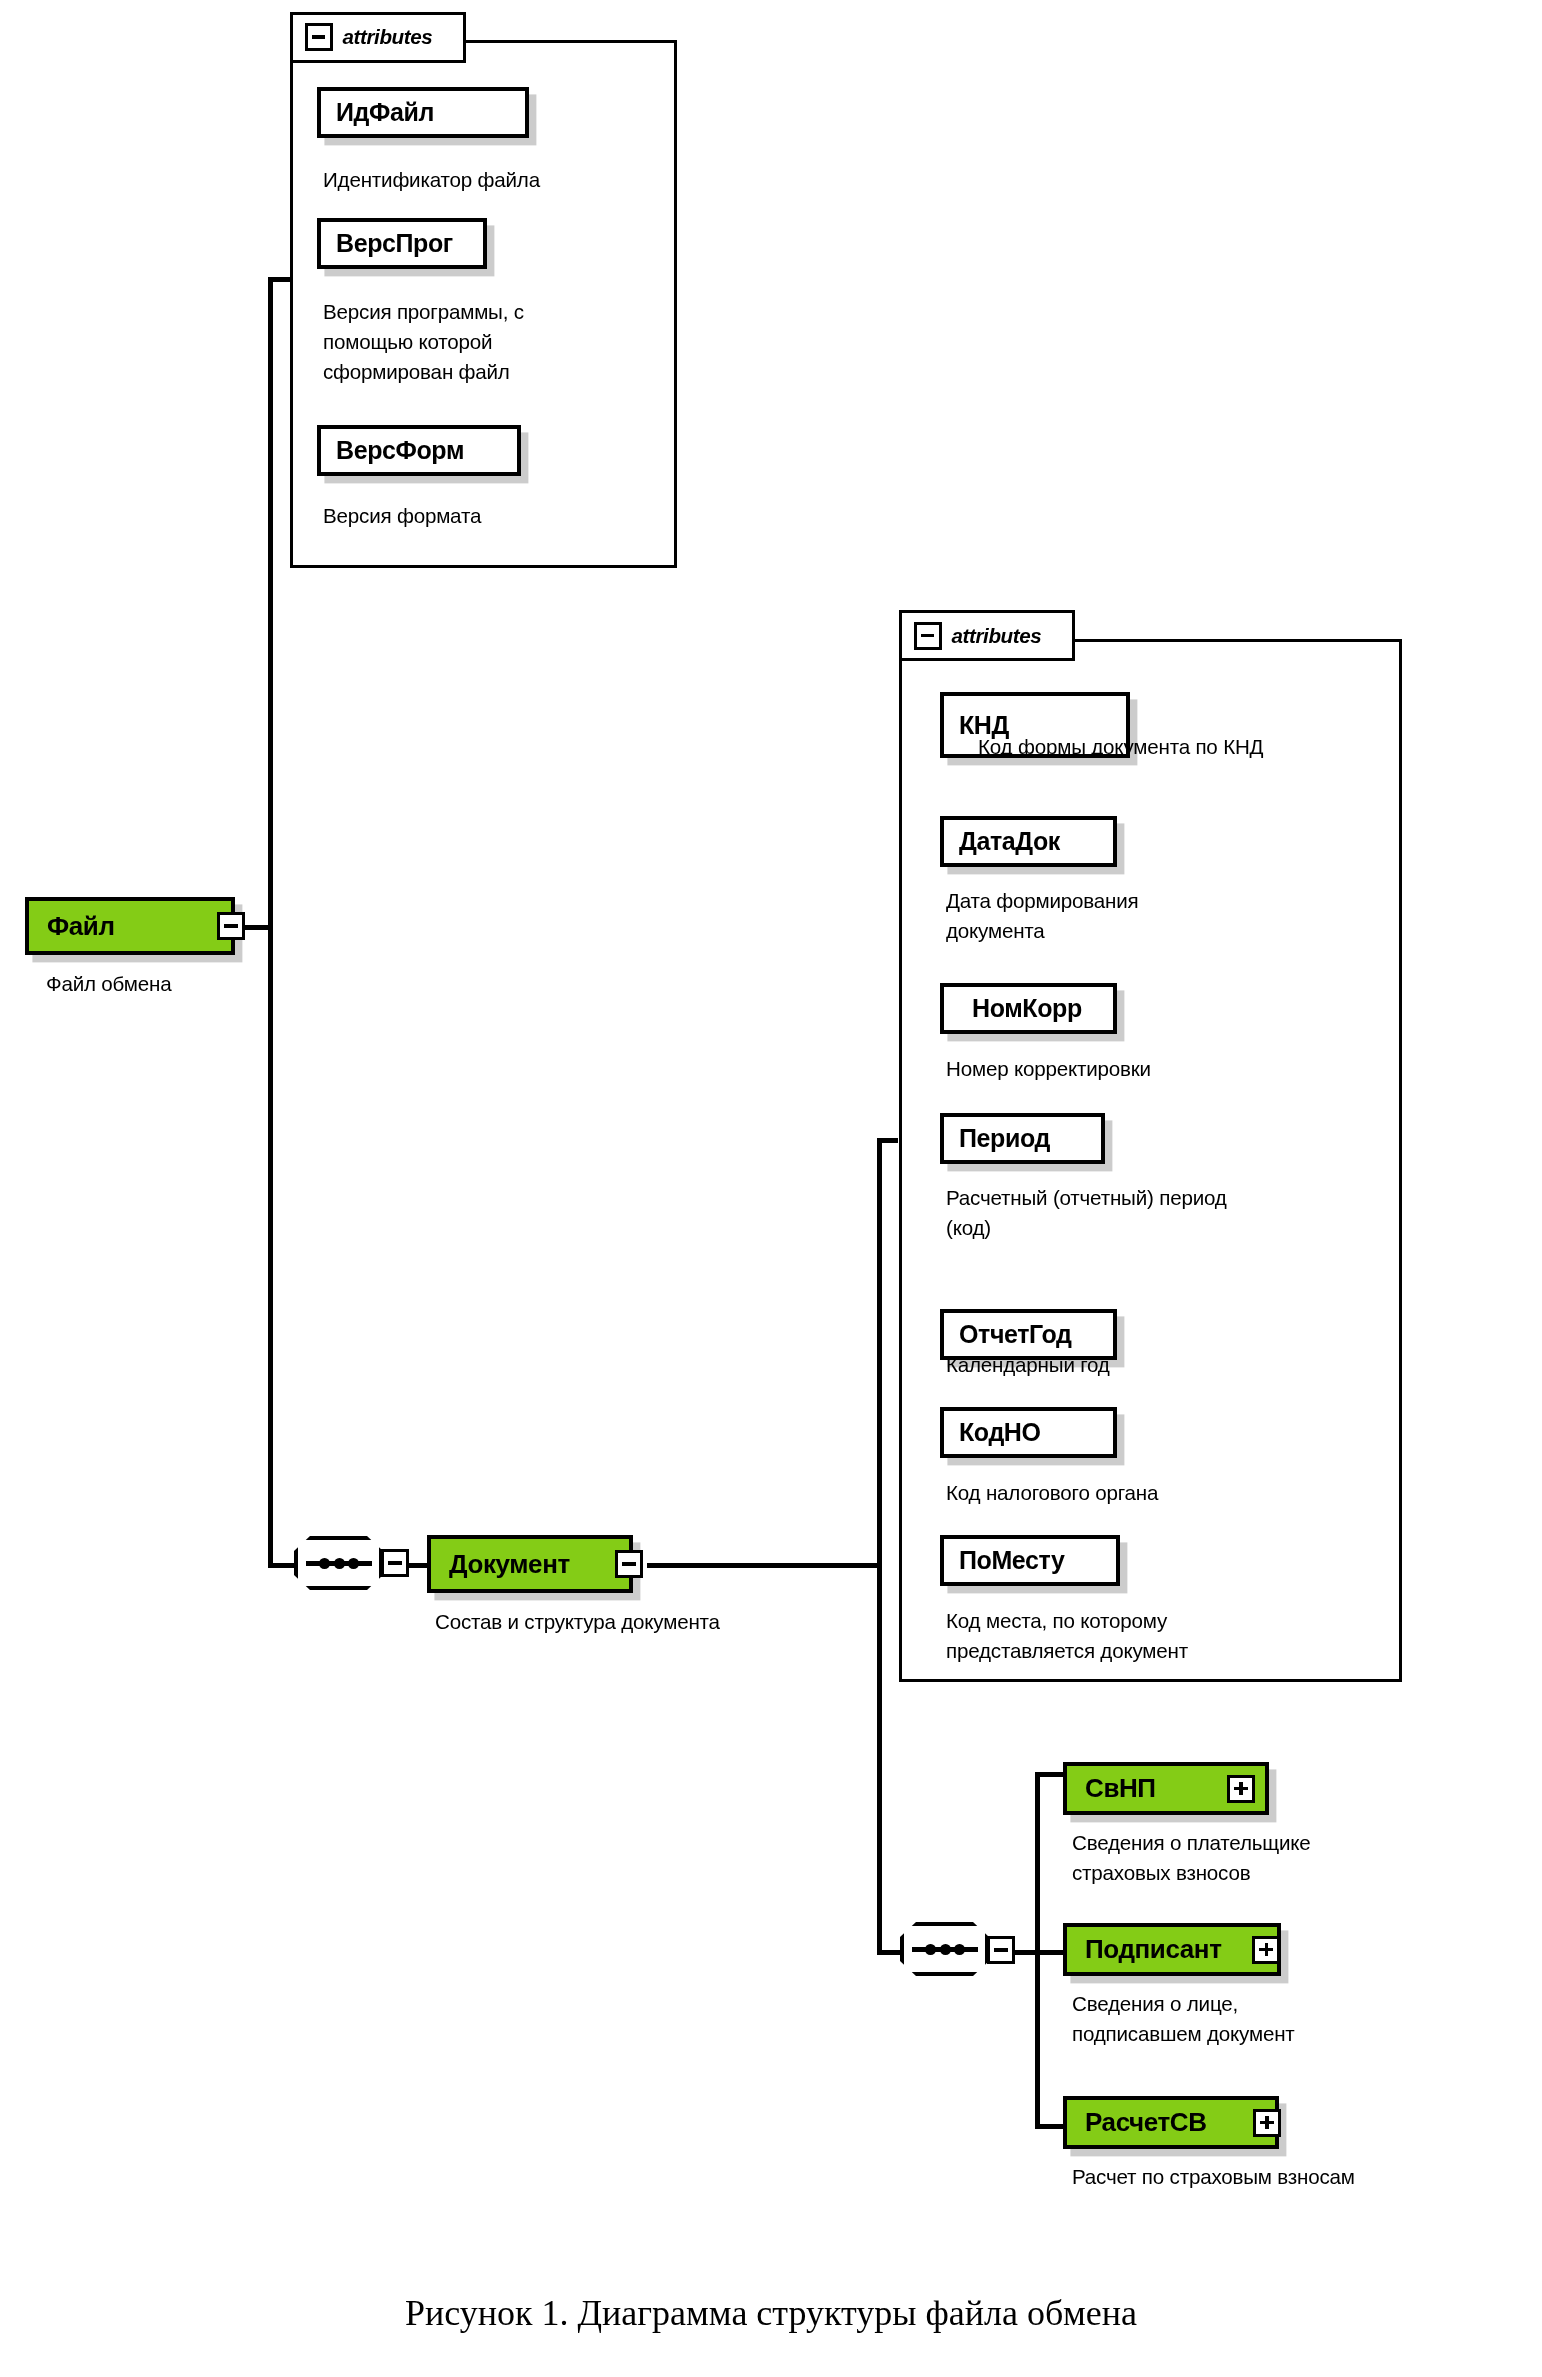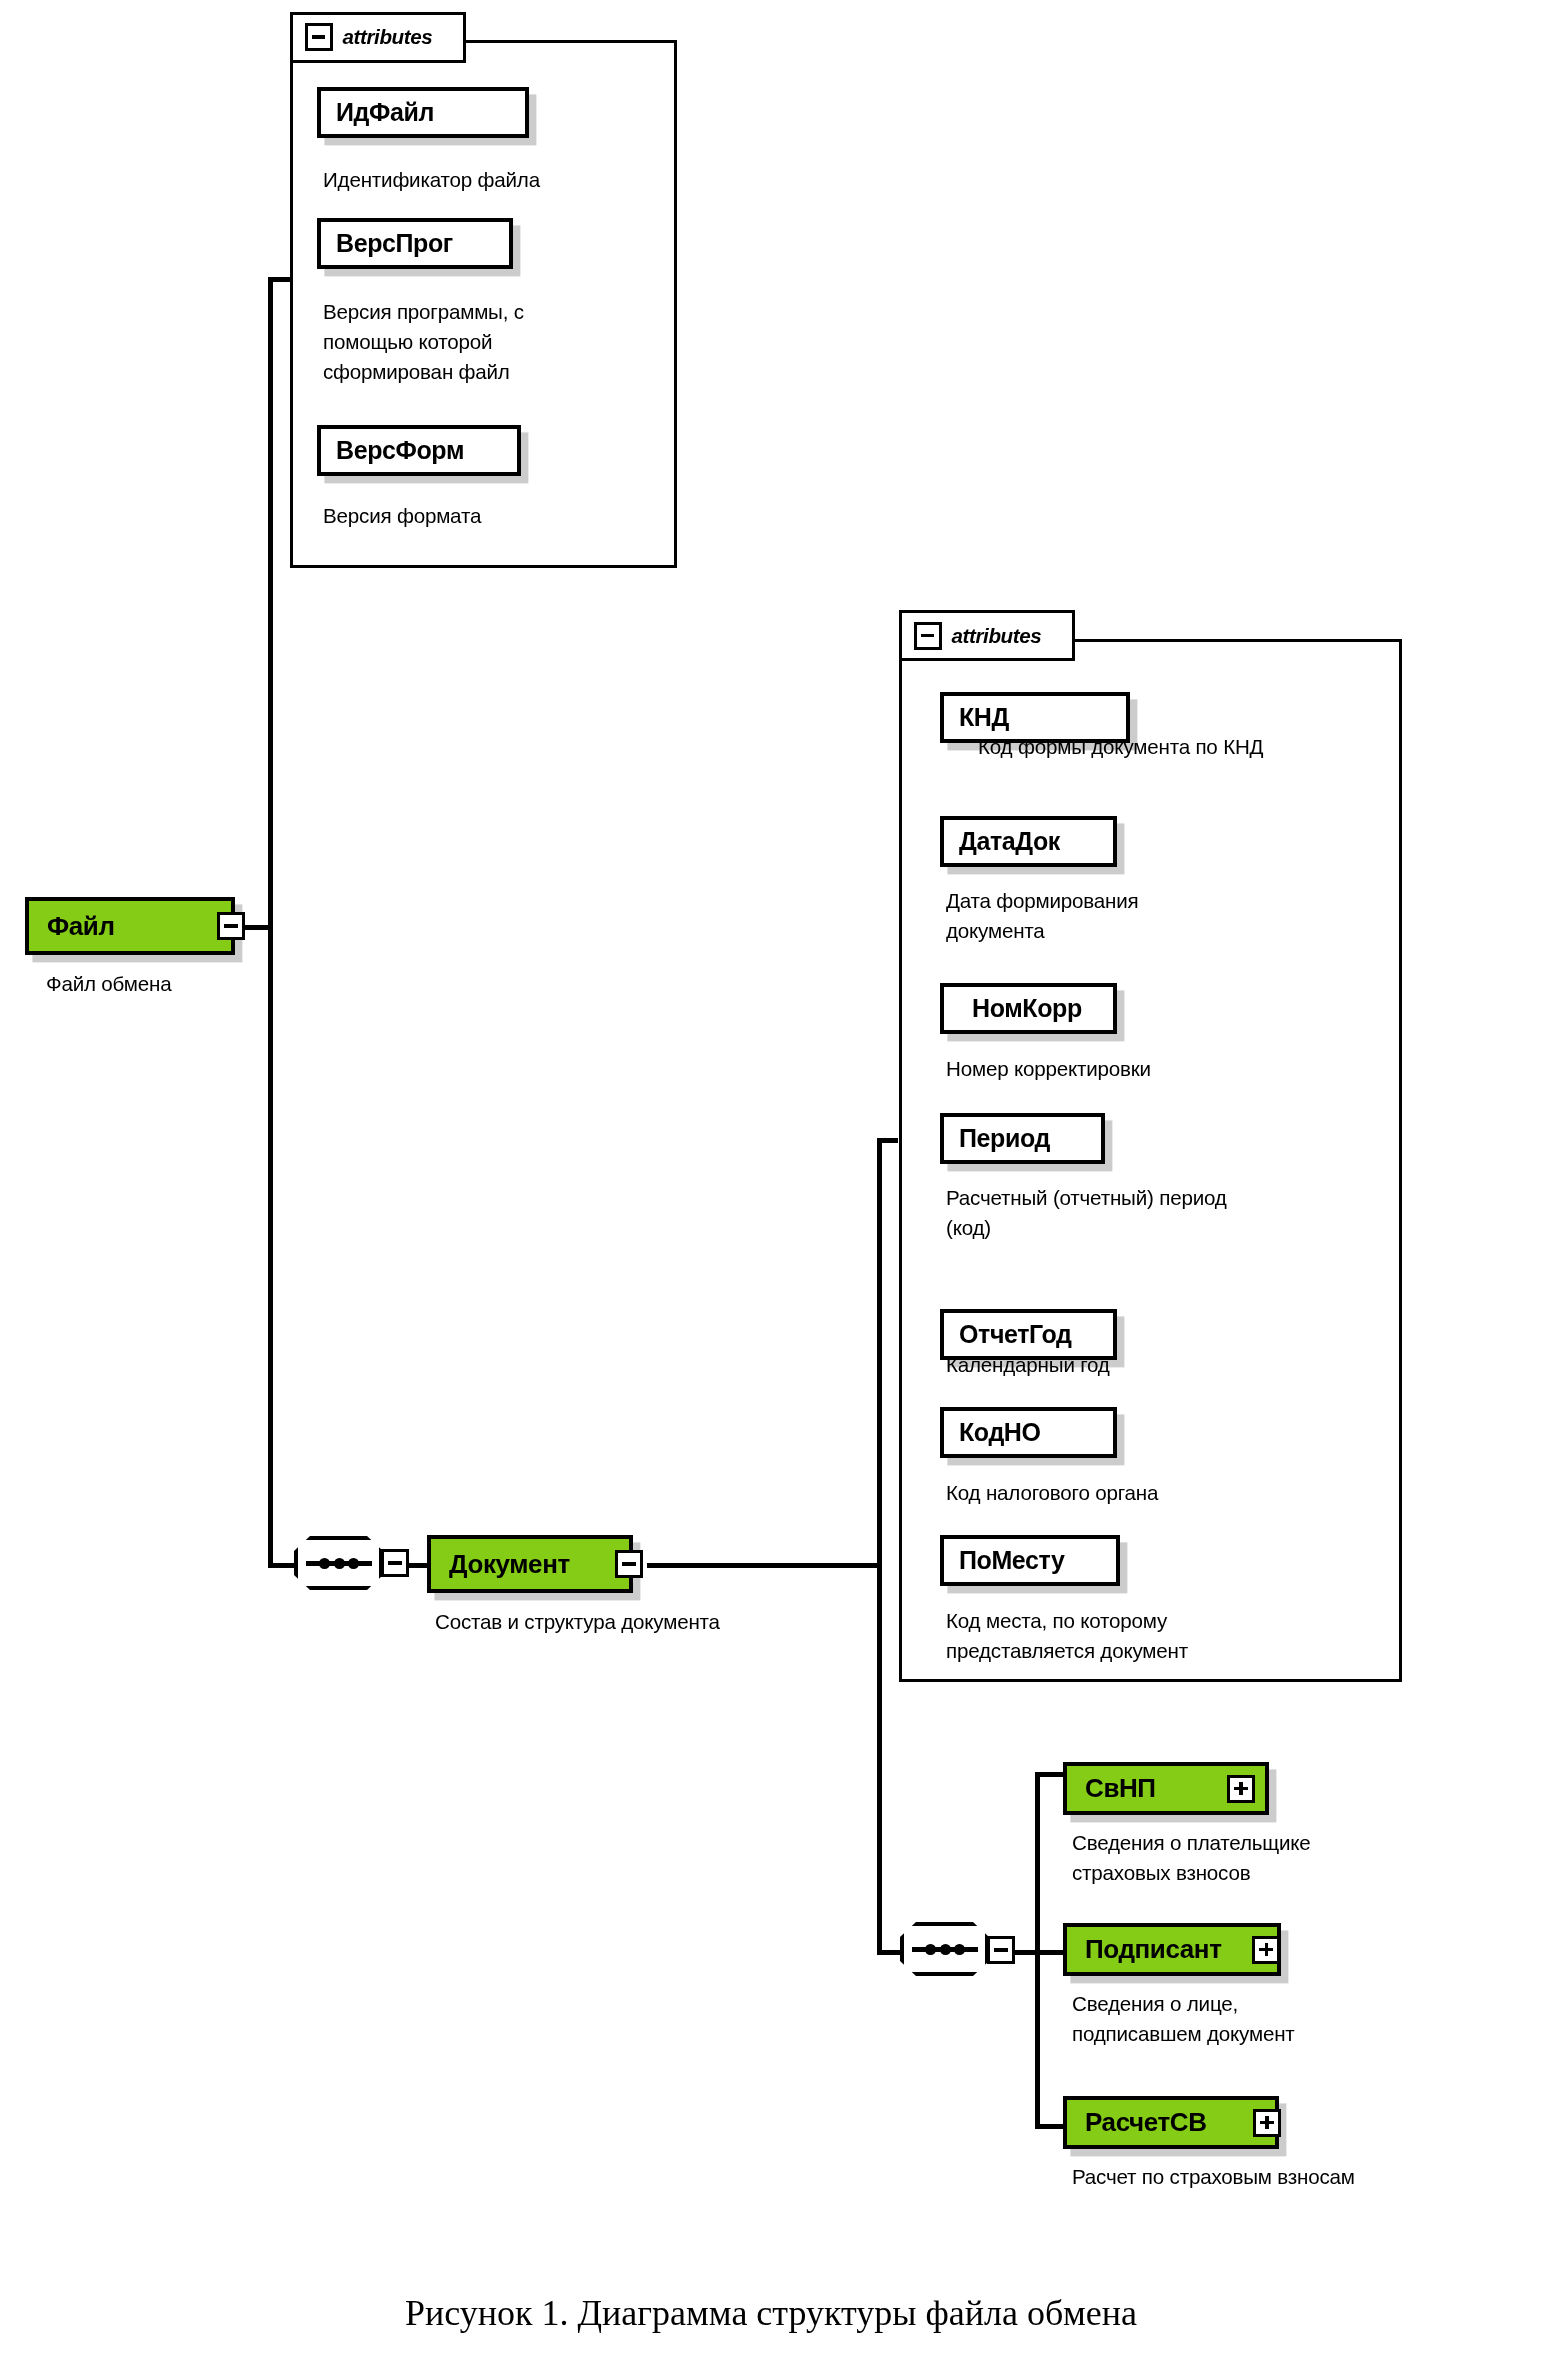--- a/index.html
+++ b/index.html
@@ -191,21 +191,21 @@
   <div class="attr-header" style="left:290px; top:11.5px; width:176px; height:51px;">
     <span class="expander"></span>
     <span class="attr-header-label">attributes</span>
   </div>
 
   <div class="attr-box" style="left:317px; top:87px; width:212px; height:51px;">
     <span>ИдФайл</span>
   </div>
   <div class="anno" style="left:323px; top:165px; width:354px;">Идентификатор файла</div>
 
-  <div class="attr-box" style="left:317px; top:218px; width:196px; height:51px;">
+  <div class="attr-box" style="left:317px; top:218px; width:170px; height:51px;">
     <span>ВерсПрог</span>
   </div>
   <div class="anno" style="left:323px; top:297px; width:272px;">Версия программы, с
 помощью которой
 сформирован файл</div>
 
   <div class="attr-box" style="left:317px; top:425px; width:204px; height:51px;">
     <span>ВерсФорм</span>
   </div>
   <div class="anno" style="left:323px; top:501px; width:330px;">Версия формата</div>
@@ -236,21 +236,21 @@
   <div class="line-v" style="left:877px; top:1138px; width:5px; height:816px;"></div>
   <div class="line-h" style="left:877px; top:1138px; width:21.4px; height:5px;"></div>
   <div class="line-h" style="left:877px; top:1950px; width:23px; height:5px;"></div>
 
   <div class="attr-panel" style="left:899px; top:639px; width:503px; height:1043px;"></div>
   <div class="attr-header" style="left:899px; top:610px; width:176px; height:51px;">
     <span class="expander"></span>
     <span class="attr-header-label">attributes</span>
   </div>
 
-  <div class="attr-box" style="left:940px; top:692px; width:190px; height:51px;">
+  <div class="attr-box" style="left:940px; top:692px; width:190px; height:66px;">
     <span>КНД</span>
   </div>
   <div class="anno" style="left:946px; top:732px; width:462px;margin-left:32px;">Код формы документа по КНД</div>
 
   <div class="attr-box" style="left:940px; top:816px; width:177px; height:51px;">
     <span>ДатаДок</span>
   </div>
   <div class="anno" style="left:946px; top:886px; width:363px;">Дата формирования
 документа</div>
 

